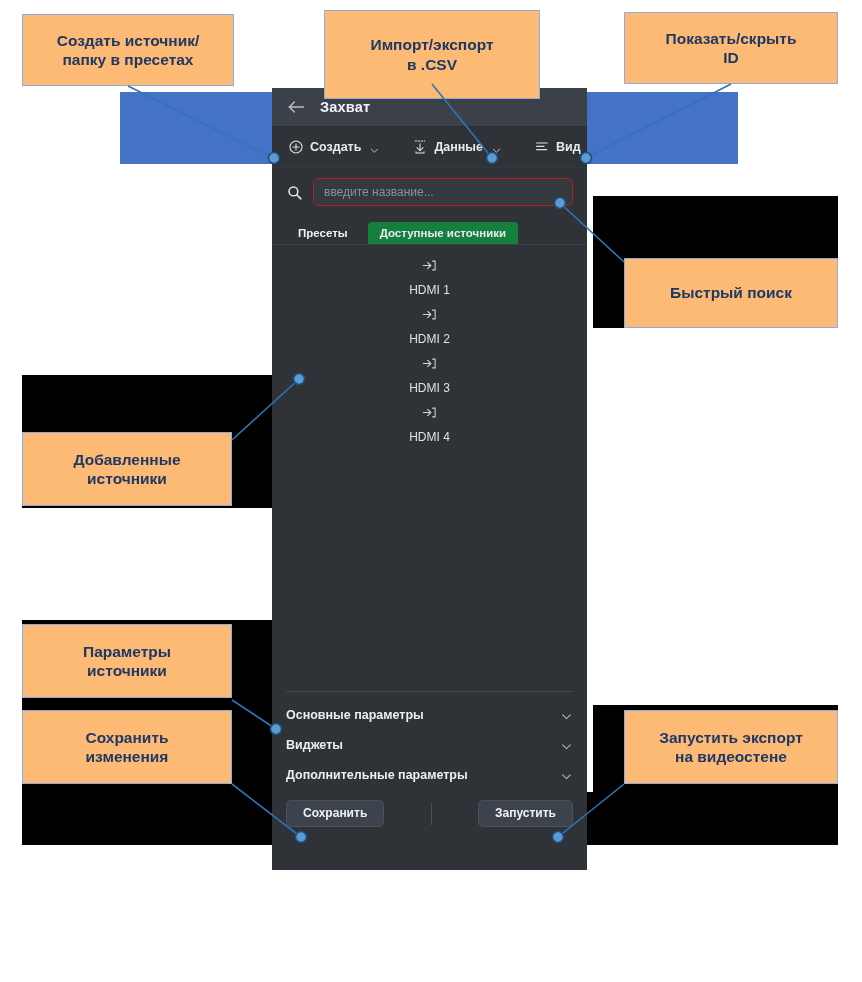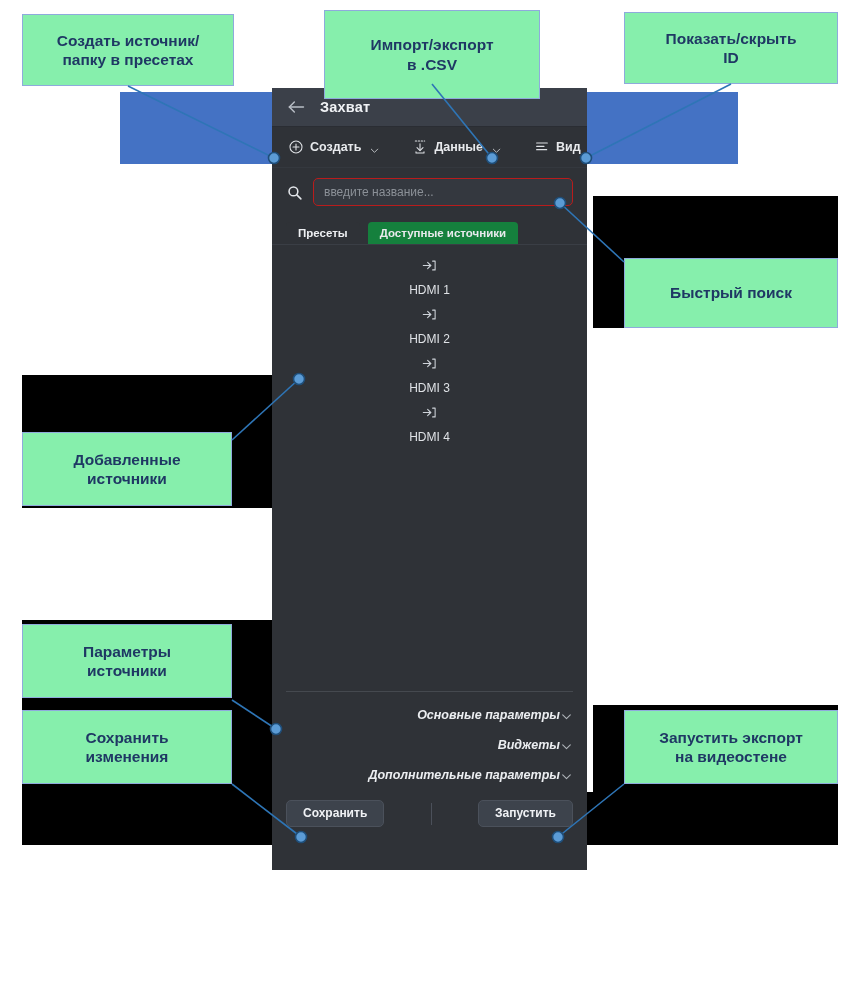--- a/index.html
+++ b/index.html
@@ -65,38 +65,37 @@
 
   .list{padding:8px 0 0 0;min-height:150px;}
   .list-item{display:flex;align-items:center;gap:10px;padding:5px 14px;flex-direction:column;}
   .li-ic{width:15px;height:15px;display:block;flex:none;}
   .li-label{font-size:12px;color:#dfe2e6;}
 
   .divider{height:1px;background:#45494f;margin:0 14px;}
 
   .accordion{padding:8px 0 2px 0;}
   .acc-row{
-    display:flex;align-items:center;justify-content:flex-end;
+    display:flex;align-items:center;justify-content:space-between;
     padding:8px 14px;
-    font-style:italic;
   }
   .acc-label{font-size:12.5px;font-weight:bold;color:#eceef1;}
   .acc-caret{width:13px;height:13px;display:block;opacity:.8;}
 
   .footer{display:flex;align-items:center;padding:8px 14px 14px 14px;gap:0;}
   .btn{
     background:#3d434c;border:1px solid #4b515b;border-radius:5px;
     font-size:12px;font-weight:bold;color:#f0f2f5;
     padding:6px 16px;line-height:1.1;
   }
   .vsep{width:1px;height:22px;background:#4b505a;margin:0 auto;}
 
   
   .callout{
-    position:absolute;background:#86efac;border:1.5px solid #8faadc;
+    position:absolute;background:#fdba74;border:1.5px solid #8faadc;
     display:flex;align-items:center;justify-content:center;text-align:center;
     color:#1f3864;font-weight:bold;font-size:15.5px;line-height:1.25;
     font-family:"Liberation Sans",sans-serif;
     box-sizing:border-box;padding:4px 6px;
   }
 
   
   .leaders{position:absolute;left:0;top:0;width:862px;height:982px;pointer-events:none;}
 </style>
 </head>

